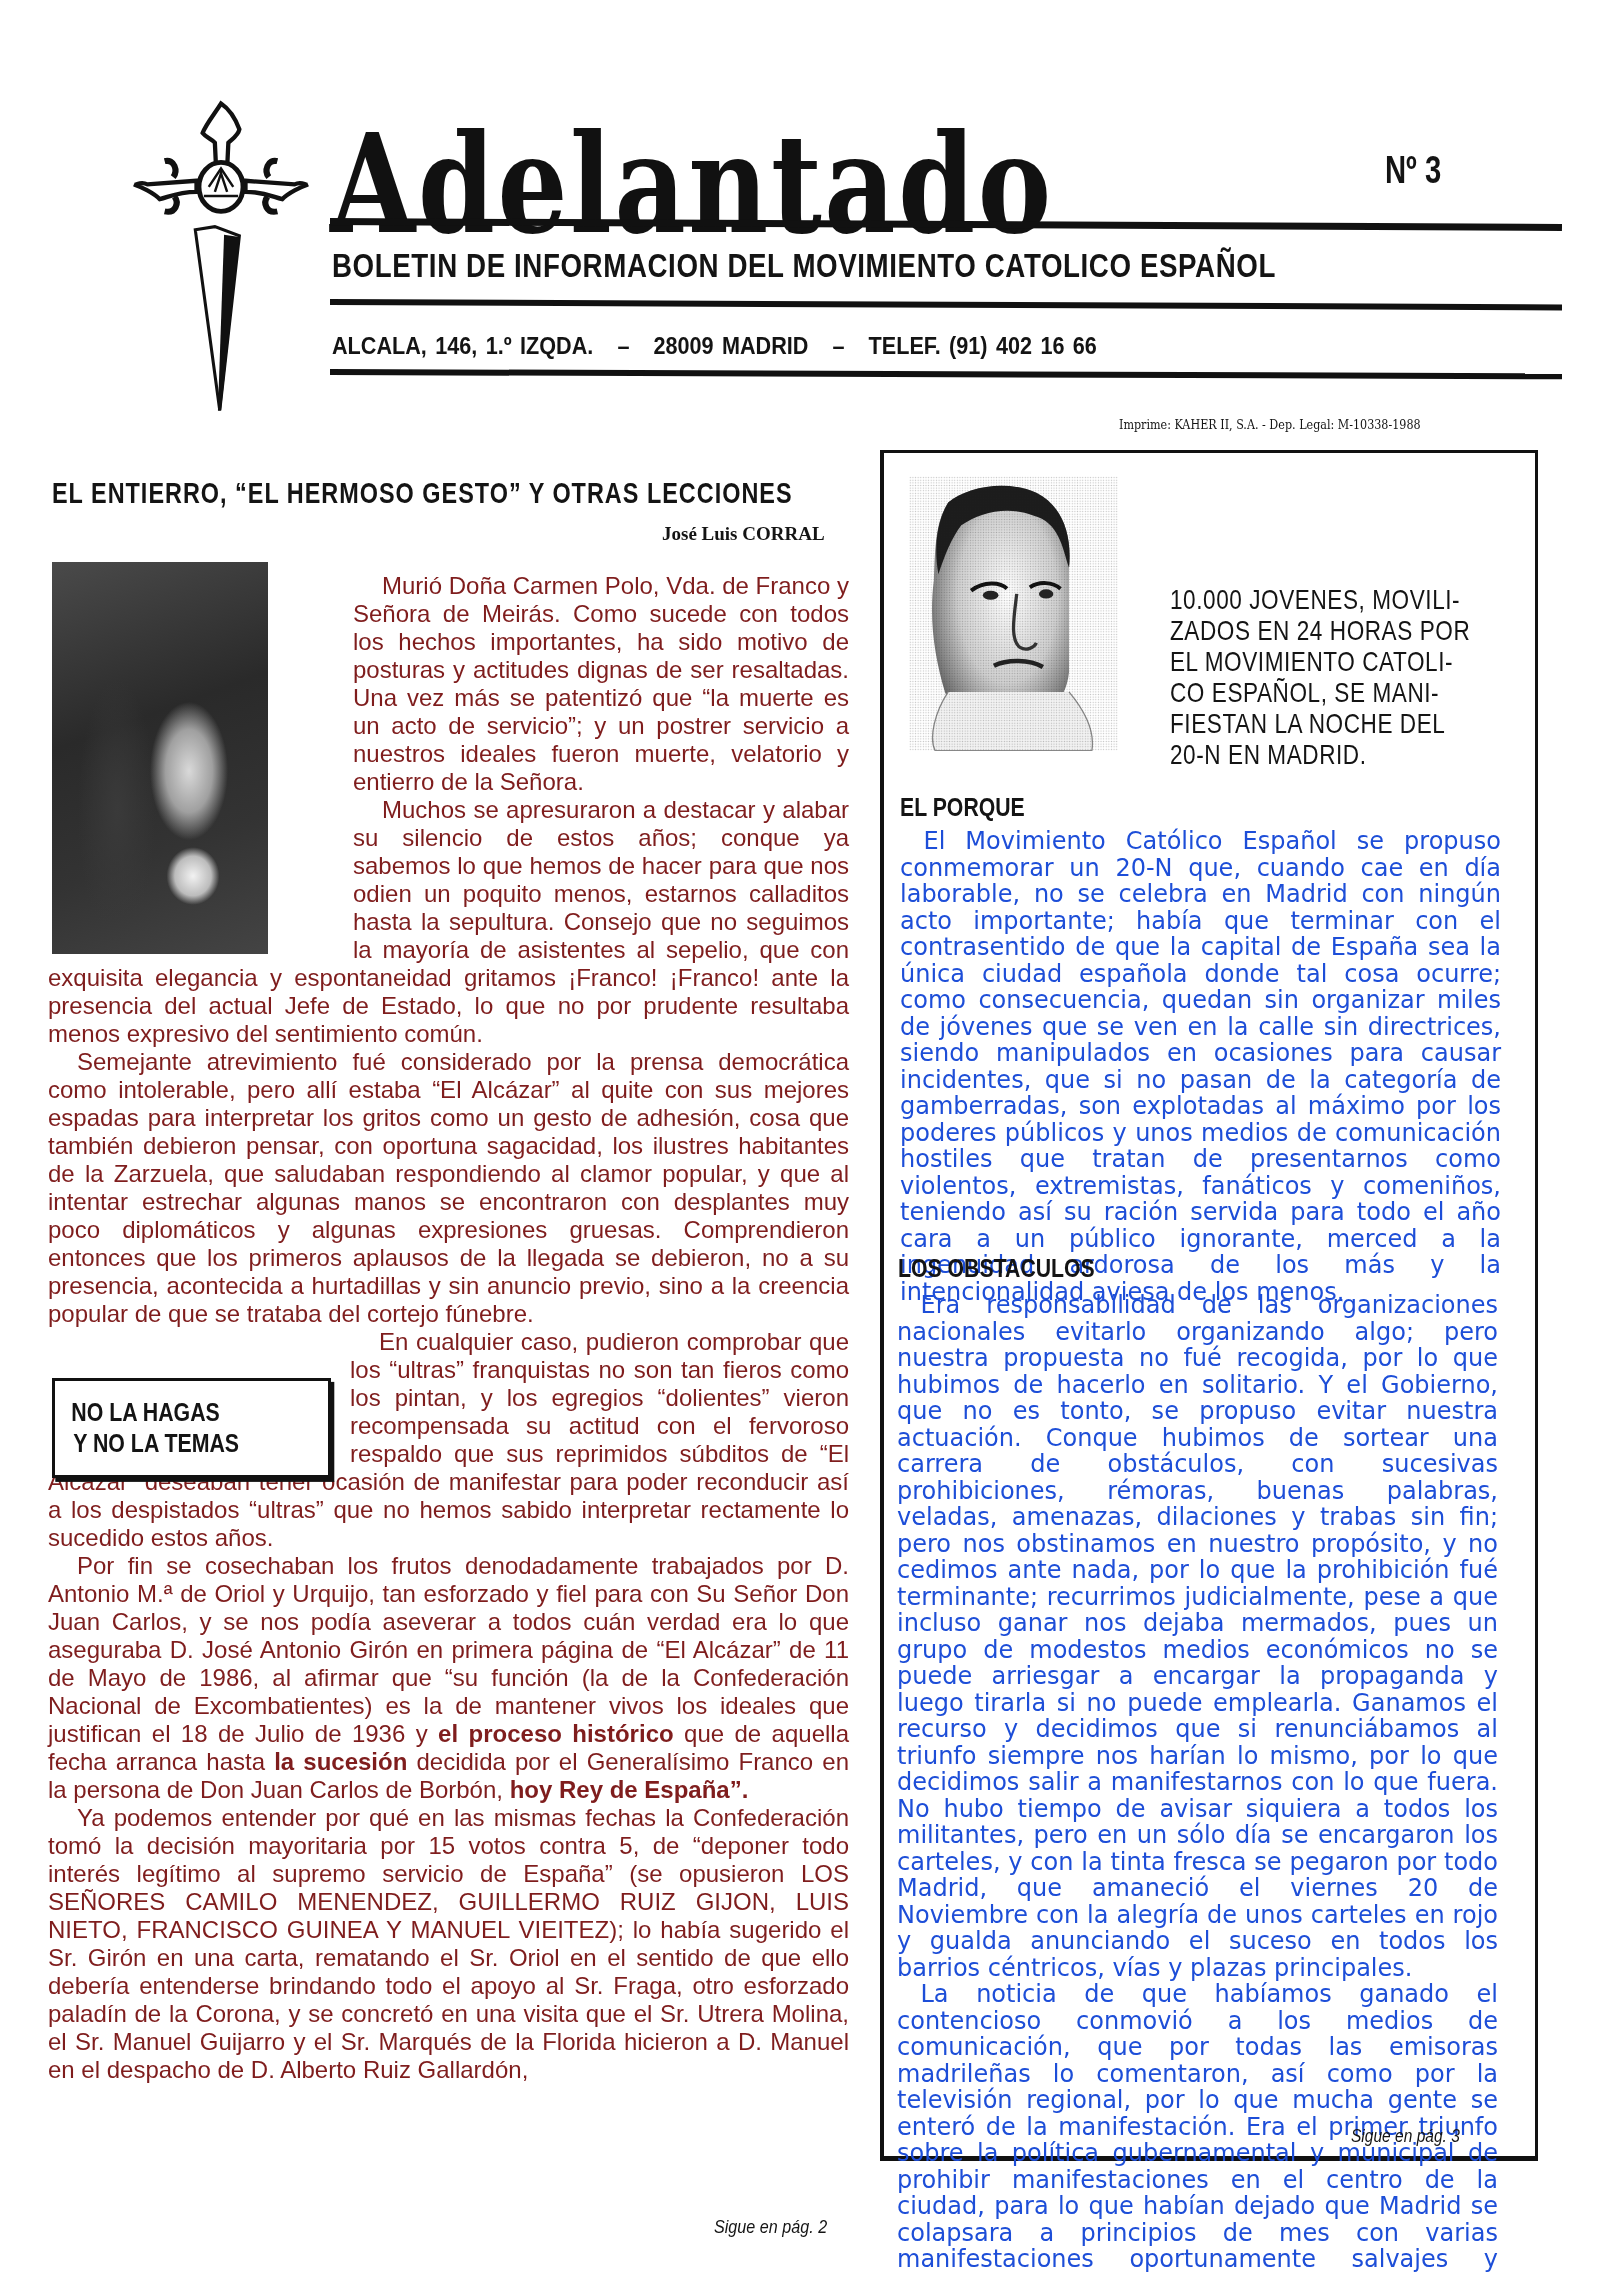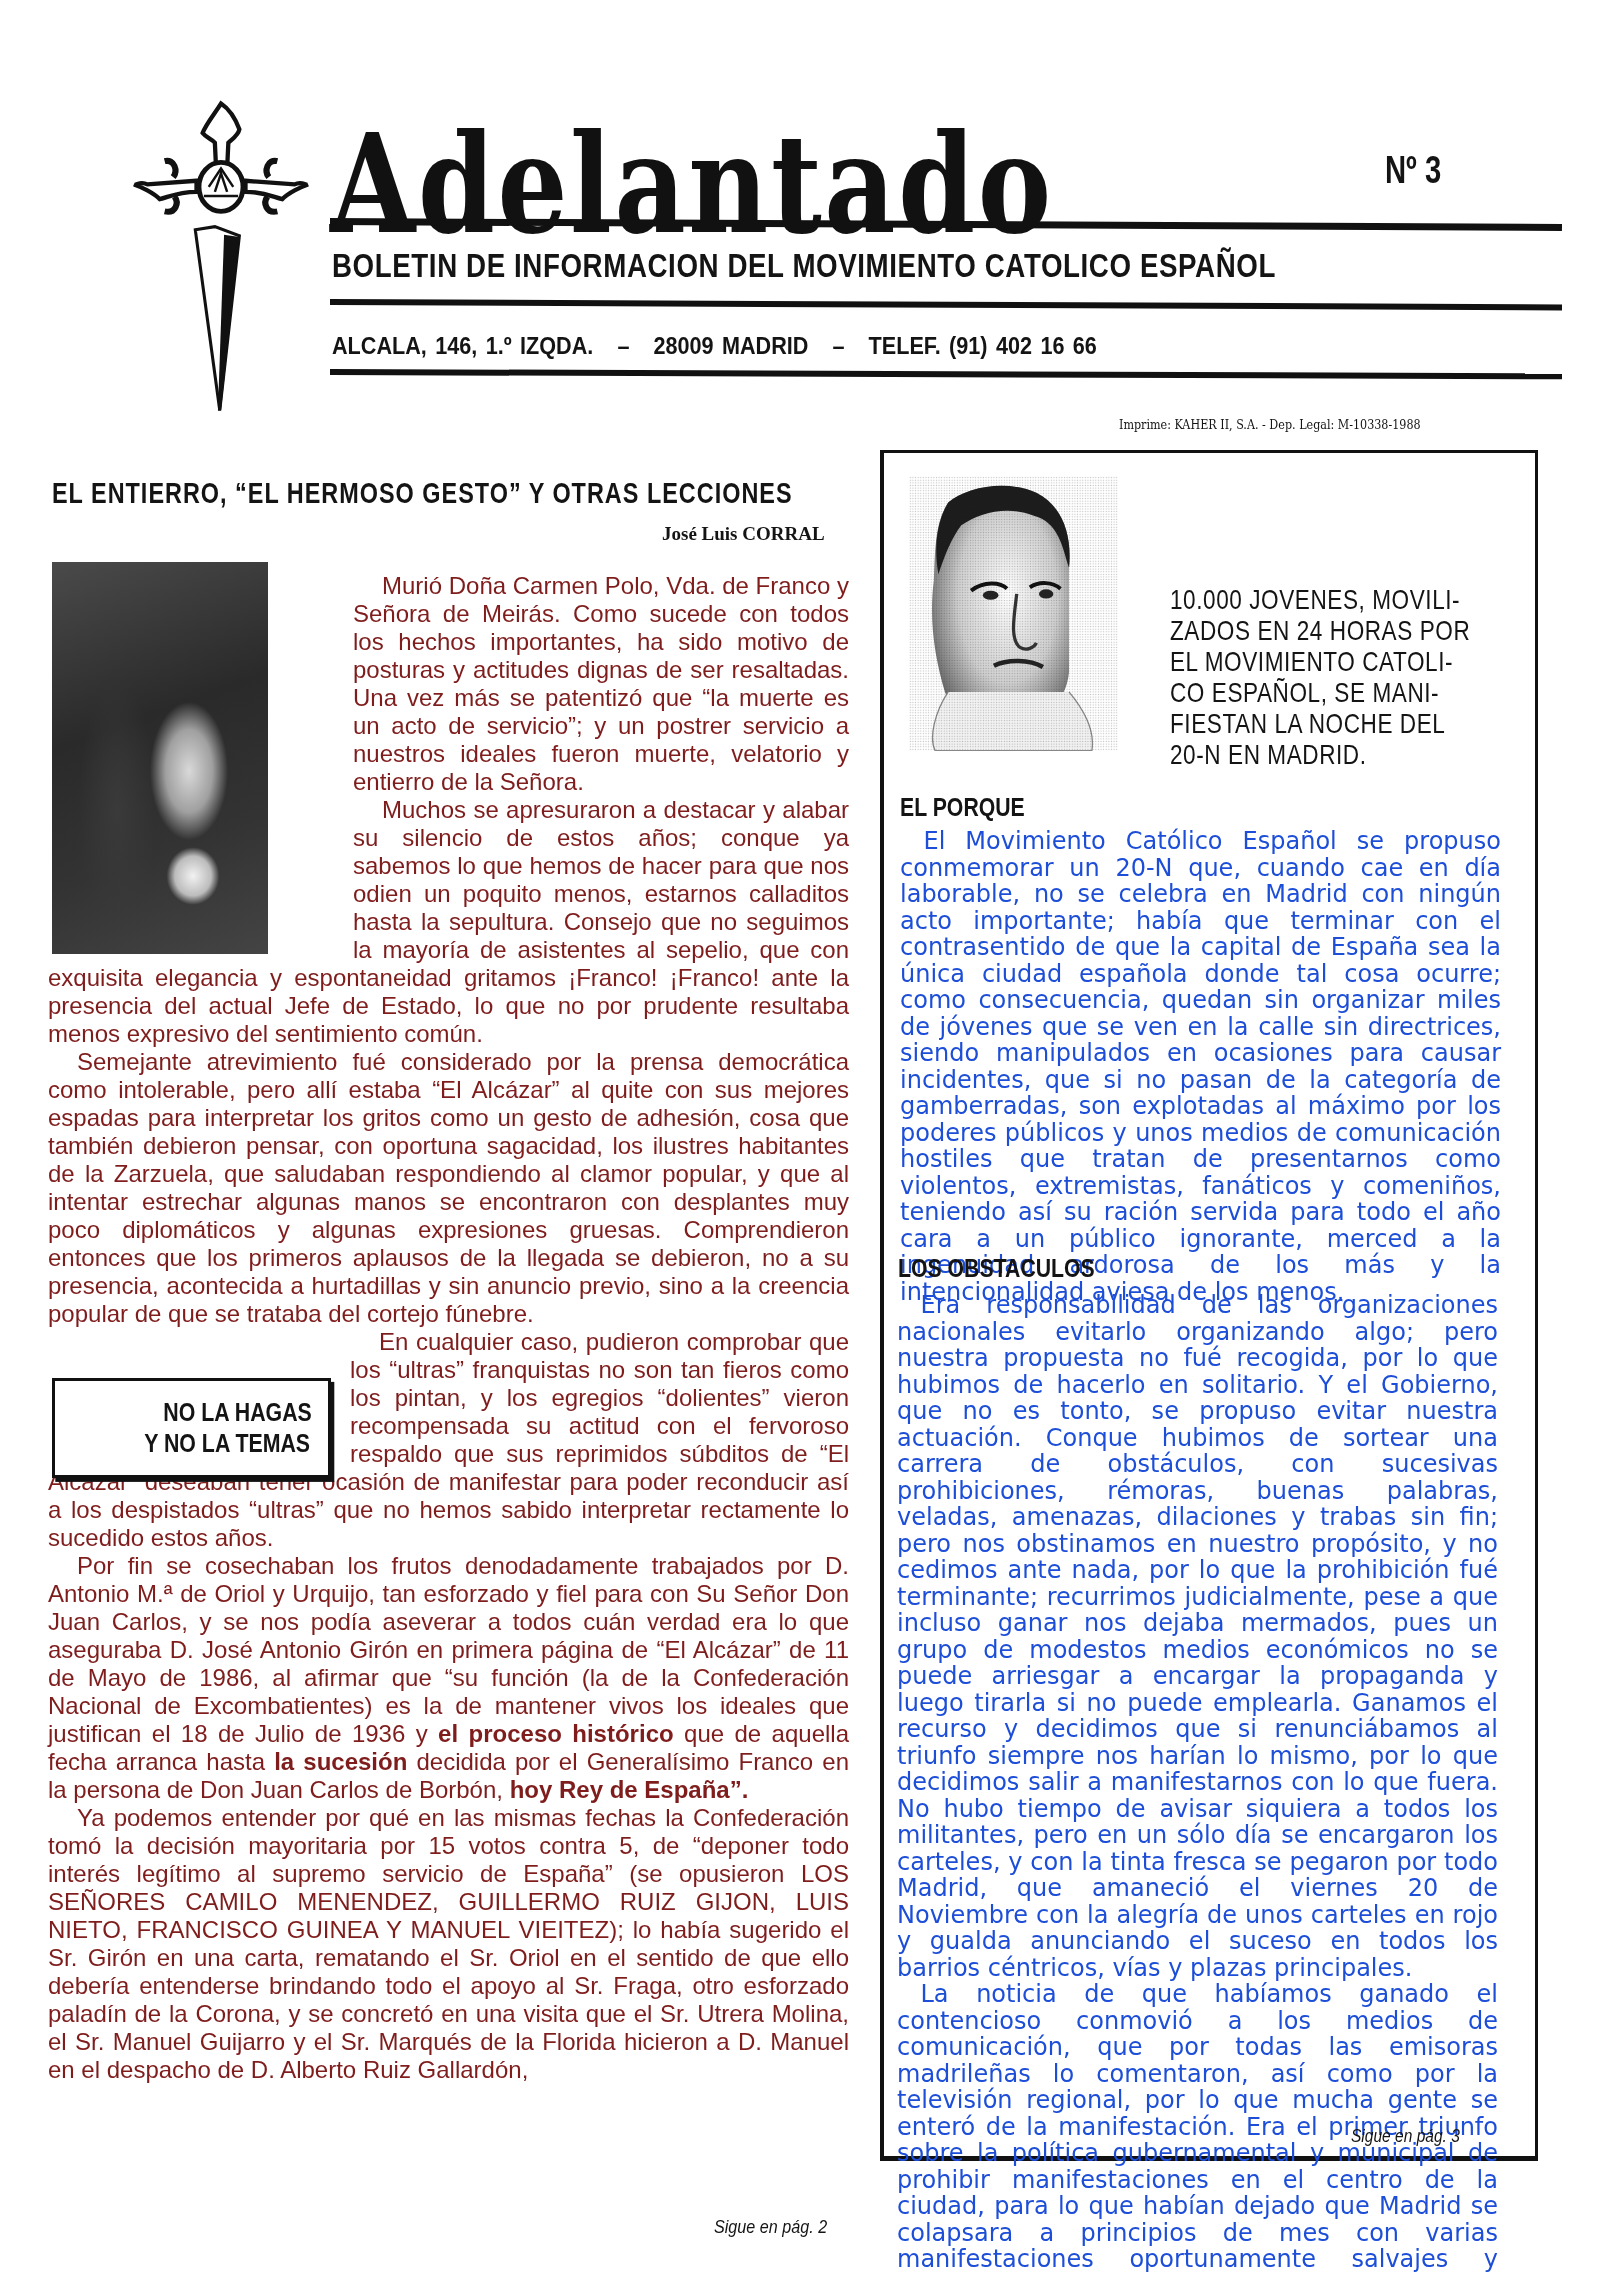--- a/index.html
+++ b/index.html
@@ -68,21 +68,21 @@
   .body-l p { margin: 0; text-indent: 0; }
   .body-l p.ind { text-indent: 29px; }
   #left-col {
     left: 48px; top: 572px; width: 801px;
   }
   .float-photo-spacer { float: left; width: 305px; height: 386px; }
   .float-box-spacer { float: left; width: 302px; height: 122px; margin-top: 5.2px; }
   #pullquote {
     left: 52px; top: 1378px; width: 273px; height: 94px; border: 3.9px solid #111;
     box-shadow: 3.3px 3.9px 0 #111; background: #fff;
-    display: flex; flex-direction: column; align-items: flex-end; justify-content: center;
+    display: flex; flex-direction: column; align-items: flex-start; justify-content: center;
   }
   #pullquote div {
     font-weight: bold; font-size: 26px; line-height: 31px; white-space: nowrap;
     transform: scaleX(0.82);
   }
   #sigue-left {
     left: 714px; top: 2216px; font-style: italic; font-size: 19px; white-space: nowrap;
     transform: scaleX(0.85); transform-origin: left top;
   }
   .bold { font-weight: bold; }

